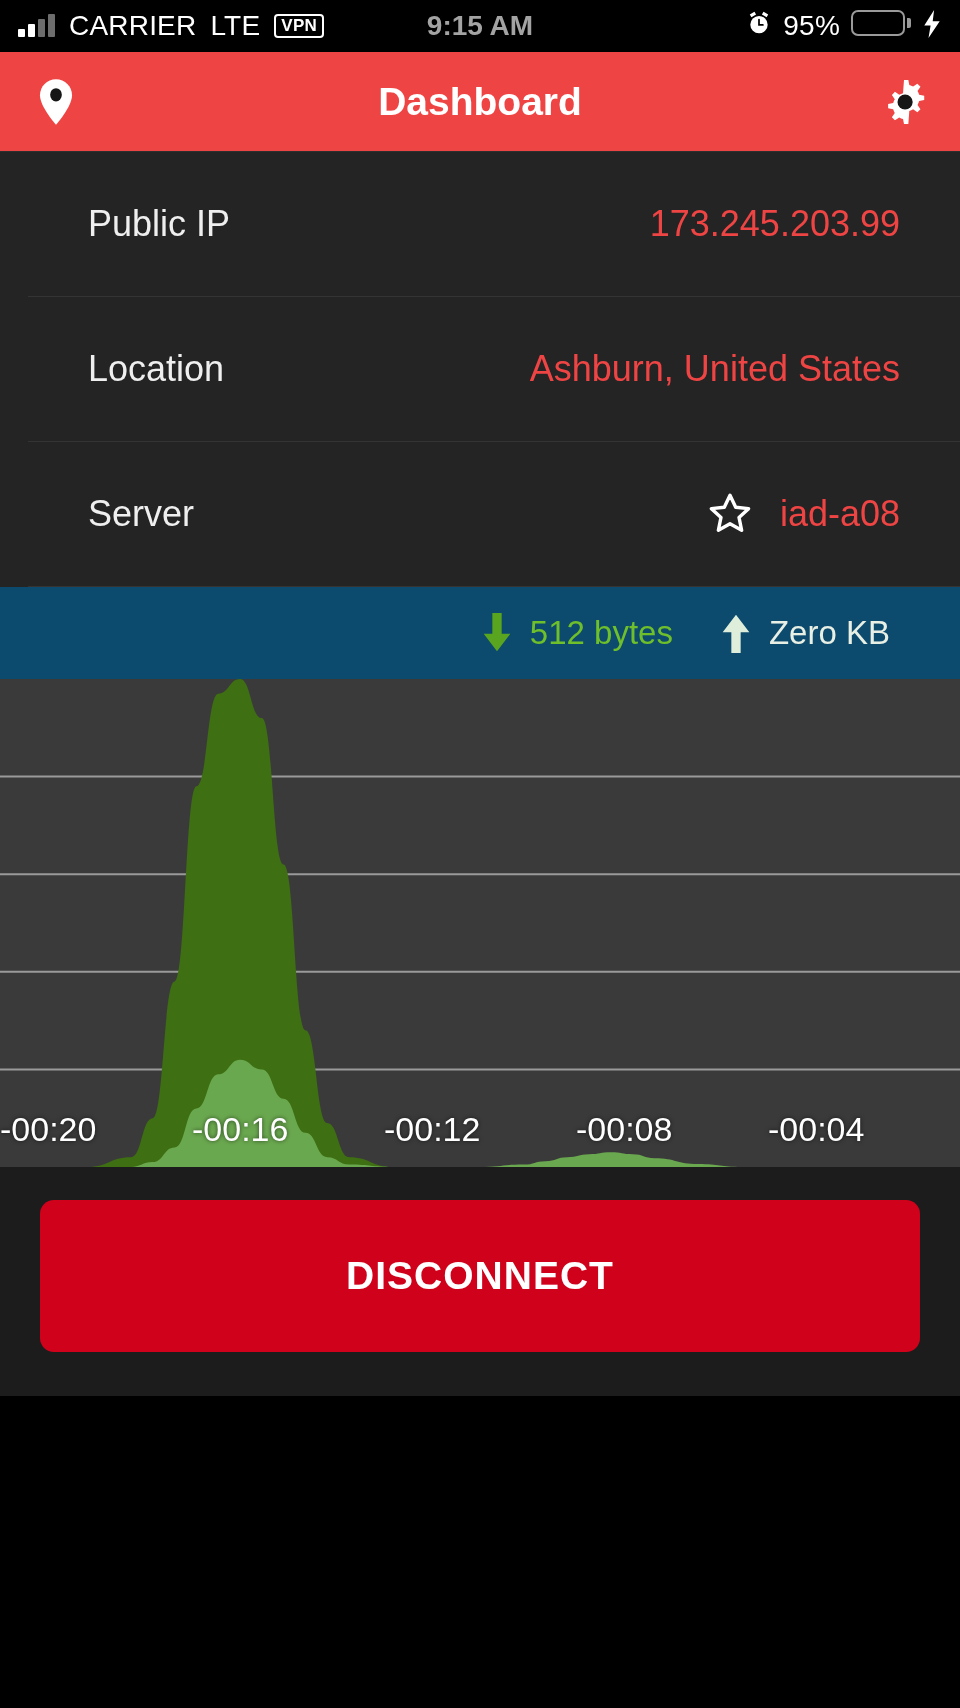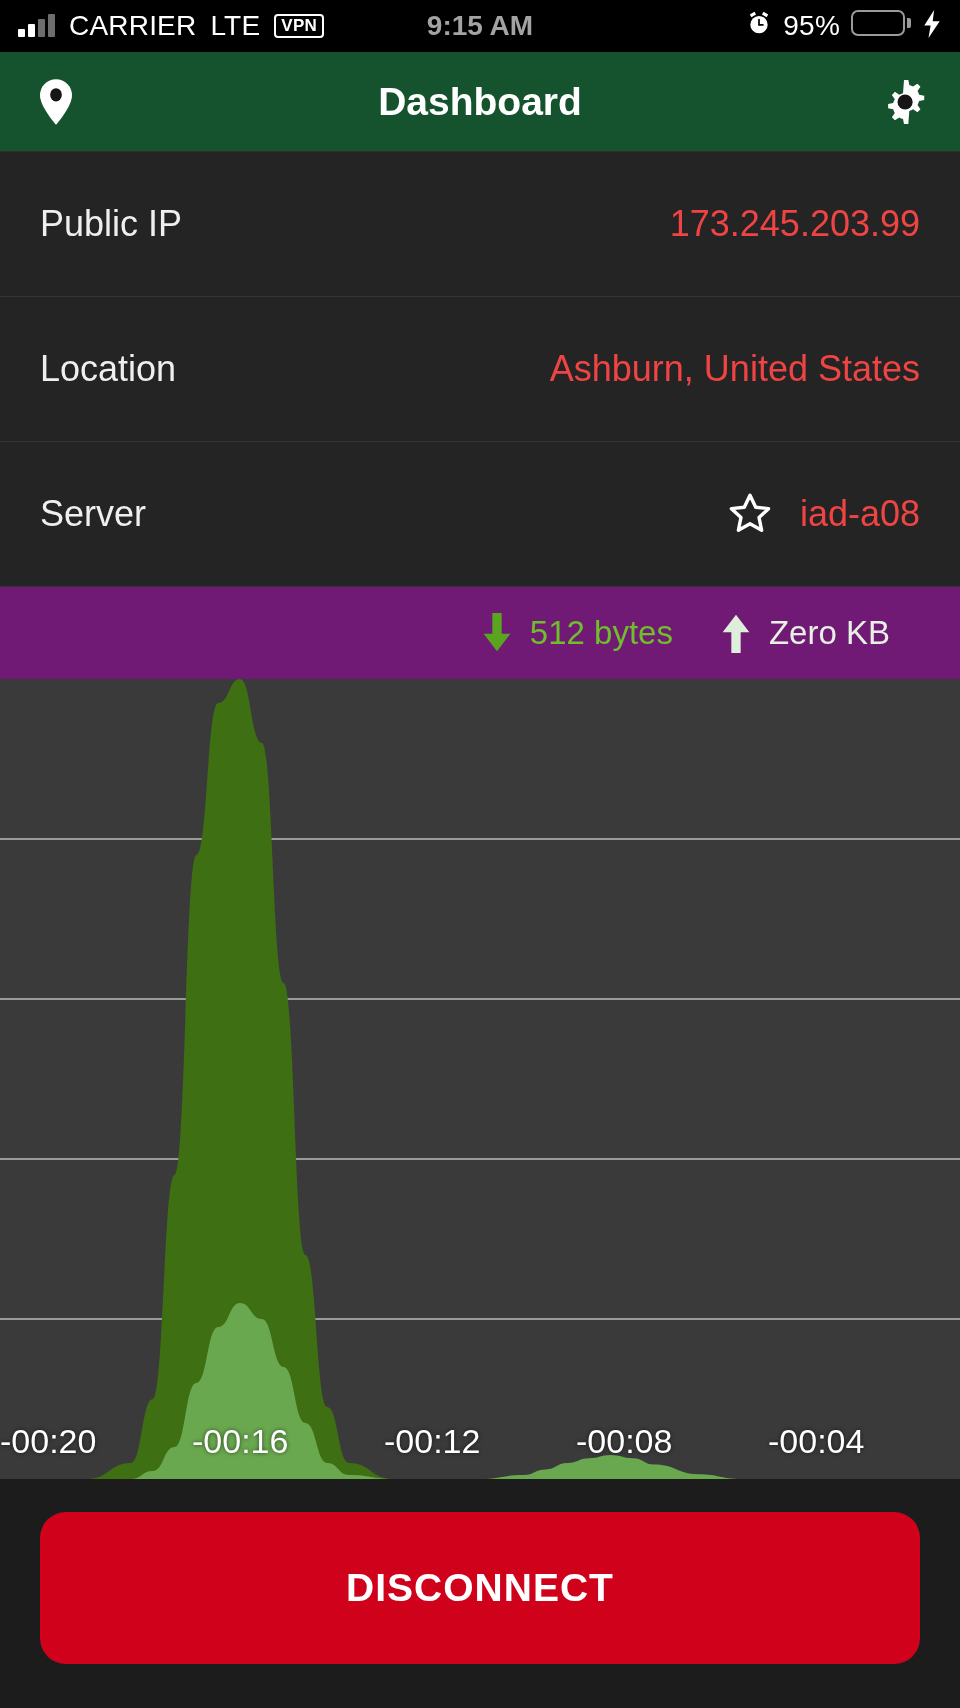--- a/index.html
+++ b/index.html
@@ -6,21 +6,21 @@
   html, body {
     width: 960px;
     height: 1708px;
     background: #000;
     font-family: "Liberation Sans", sans-serif;
     overflow: hidden;
   }
   #app {
     position: relative;
     width: 960px;
-    height: 1708px;
+    height: 1396px;
     background: #1c1c1c;
     display: flex;
     flex-direction: column;
   }
 
   
   .statusbar {
     height: 52px;
     background: #000;
     display: flex;
@@ -85,21 +85,21 @@
     width: 4px; height: 10px;
     background: #9a9a9a;
     border-radius: 0 2px 2px 0;
     margin-left: 2px;
   }
   .bolt { width: 20px; height: 28px; display: block; }
 
   
   .navbar {
     height: 100px;
-    background: #14532d;
+    background: #ef4444;
     display: flex;
     align-items: center;
     padding: 0 30px;
     flex: 0 0 auto;
     position: relative;
     border-bottom: 1px solid #2e2e2e;
   }
   .nav-title {
     position: absolute;
     left: 0; right: 0;
@@ -111,42 +111,43 @@
   }
   .nav-icon { width: 52px; height: 52px; display: block; position: relative; z-index: 2; }
   .nav-spacer { flex: 1; }
 
   
   .info-list { flex: 0 0 auto; background: #242424; }
   .info-row {
     height: 145px;
     display: flex;
     align-items: center;
-    padding: 0 40px;
+    padding: 0 60px;
     border-bottom: 1px solid #343434;
     background: #242424;
+    margin-left: 28px;
   }
   .info-label {
     color: #efefef;
     font-size: 36px;
   }
   .info-value {
     margin-left: auto;
     color: #ef4444;
     font-size: 36px;
     display: flex;
     align-items: center;
     gap: 26px;
   }
   .star-icon { width: 48px; height: 48px; display: block; }
 
   
   .stats-row {
     height: 92px;
-    background: #701a75;
+    background: #0c4a6e;
     display: flex;
     align-items: center;
     justify-content: flex-end;
     gap: 46px;
     padding: 0 70px 0 0;
     flex: 0 0 auto;
   }
   .stat { display: flex; align-items: center; gap: 16px; }
   .arrow-icon { width: 34px; height: 40px; display: block; }
   .stat-text { font-size: 33px; }
@@ -181,21 +182,21 @@
   .bottom-bar {
     flex: 0 0 auto;
     background: #1c1c1c;
     padding: 33px 40px 44px;
   }
   .disconnect-btn {
     width: 100%;
     height: 152px;
     background: #d0021b;
     border: none;
-    border-radius: 26px;
+    border-radius: 14px;
     color: #fff;
     font-size: 39px;
     font-weight: bold;
     letter-spacing: 1px;
     font-family: "Liberation Sans", sans-serif;
     cursor: pointer;
   }
 </style>
 </head>
 <body>

